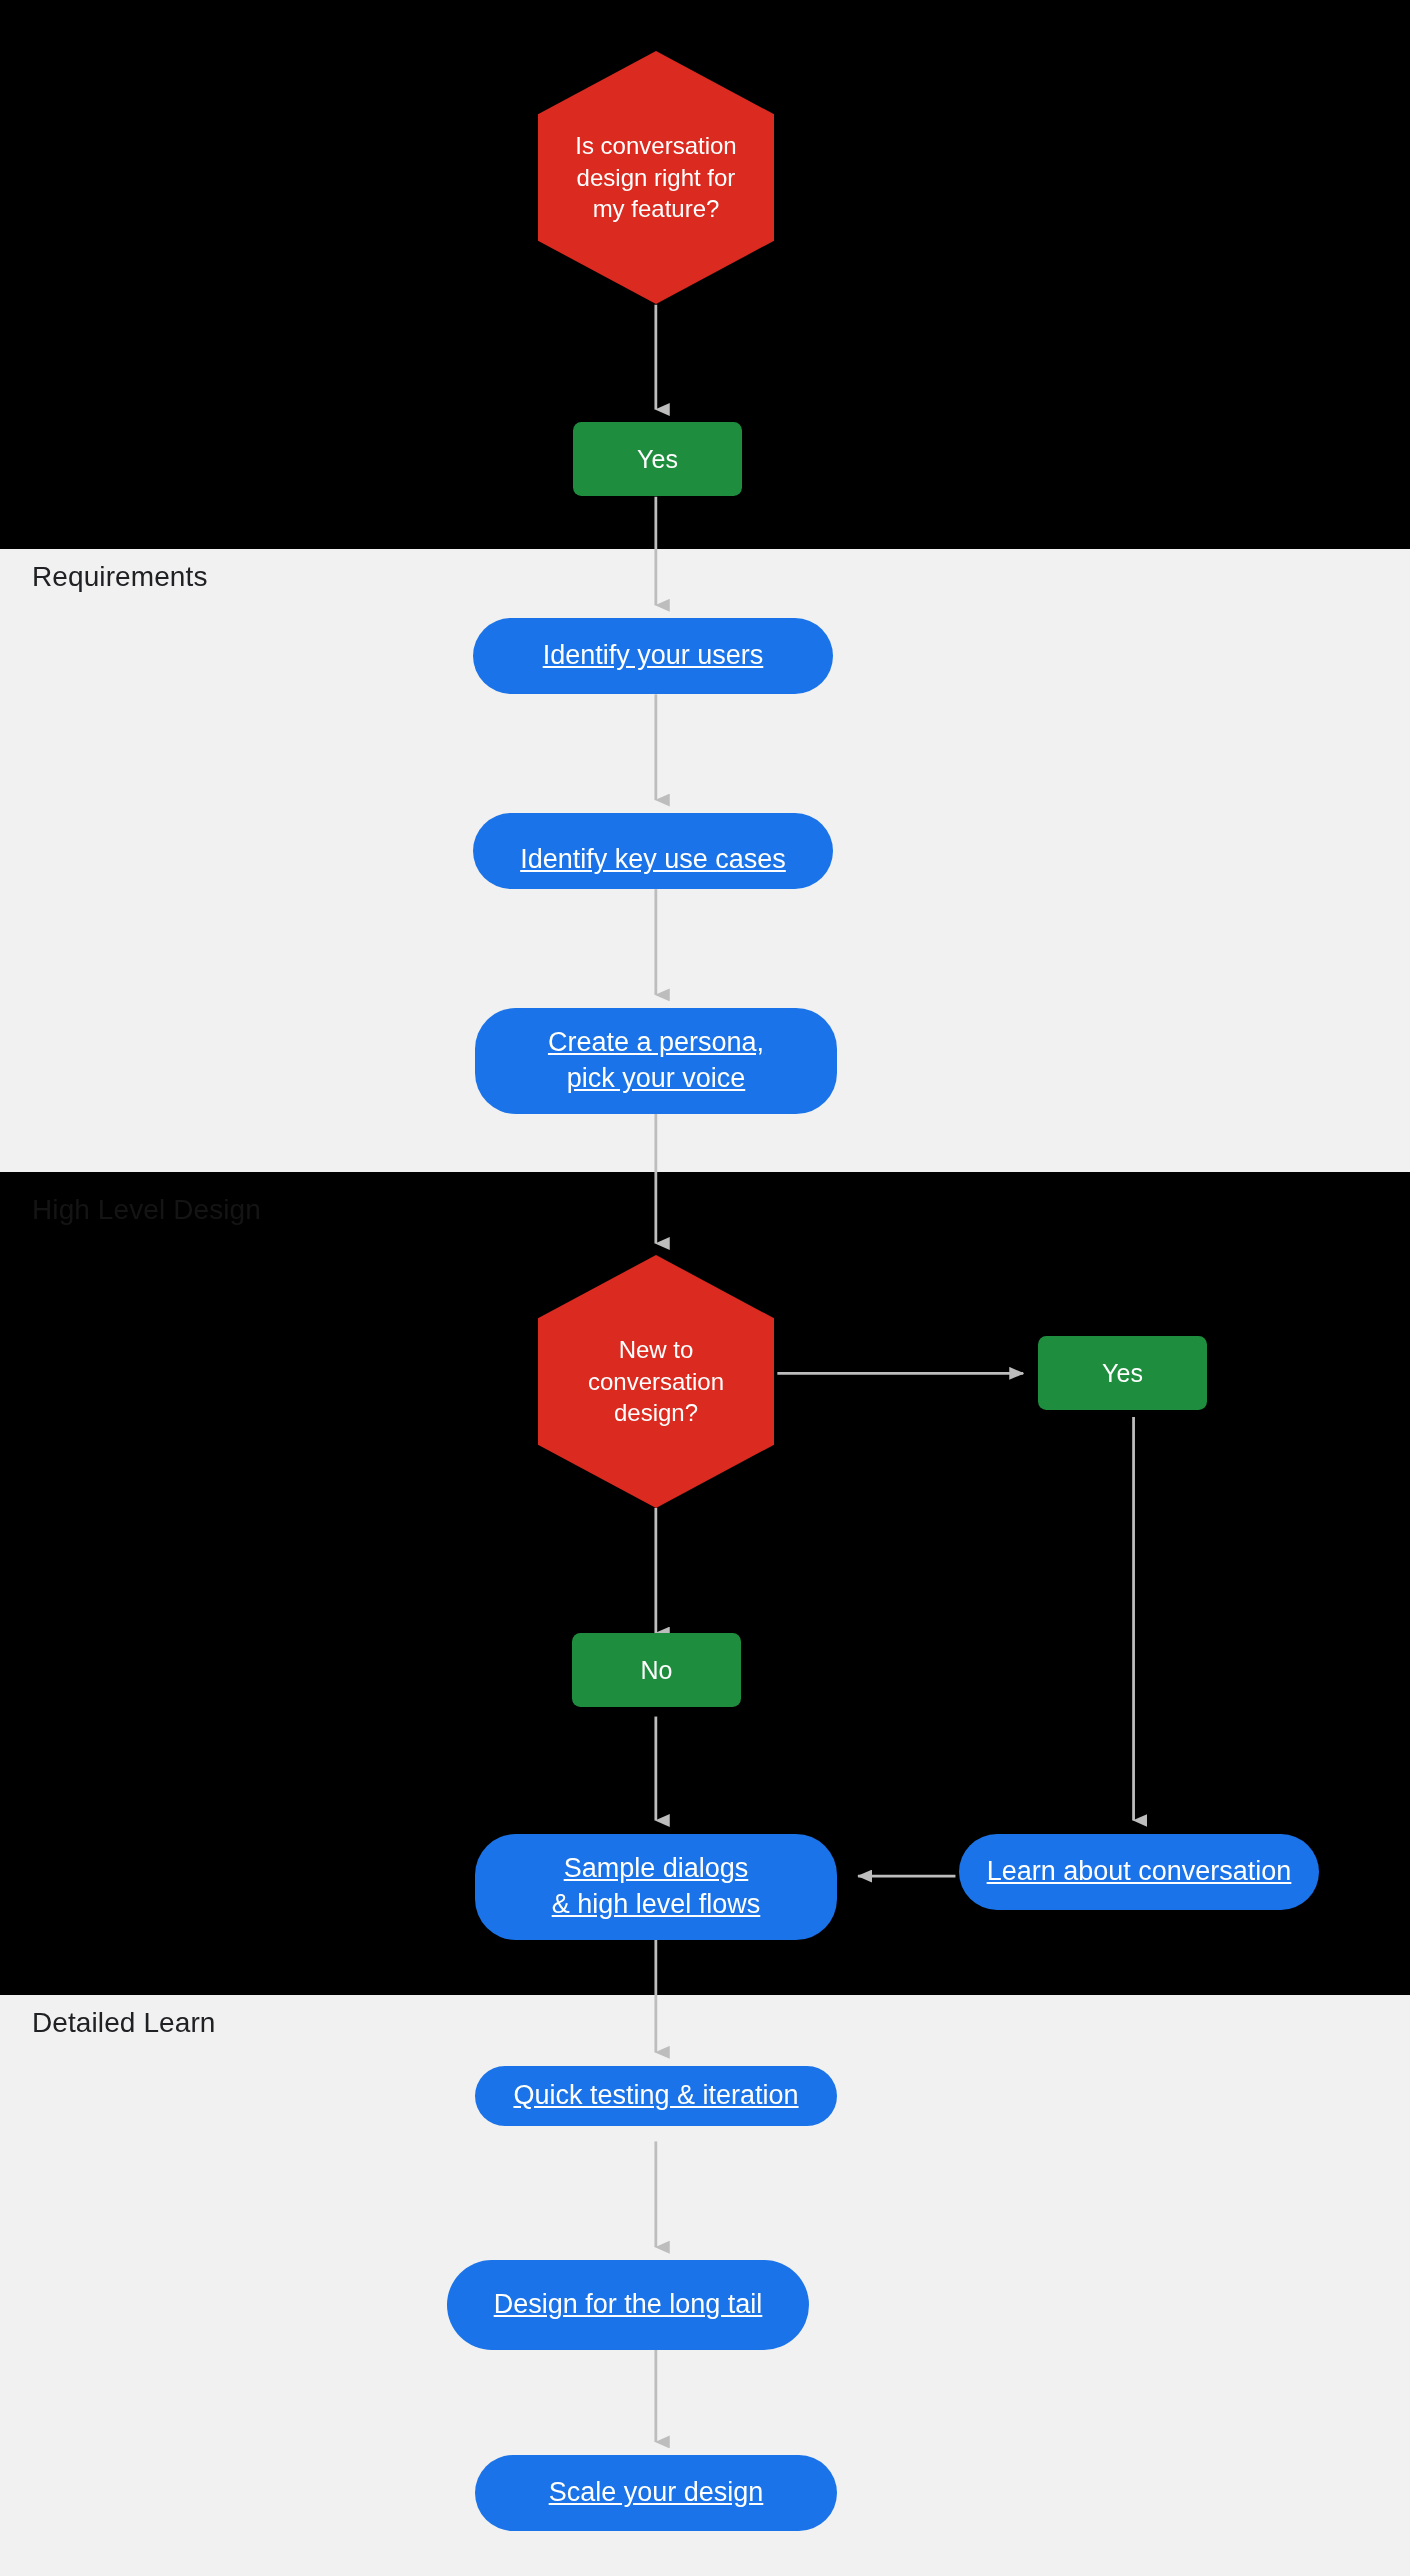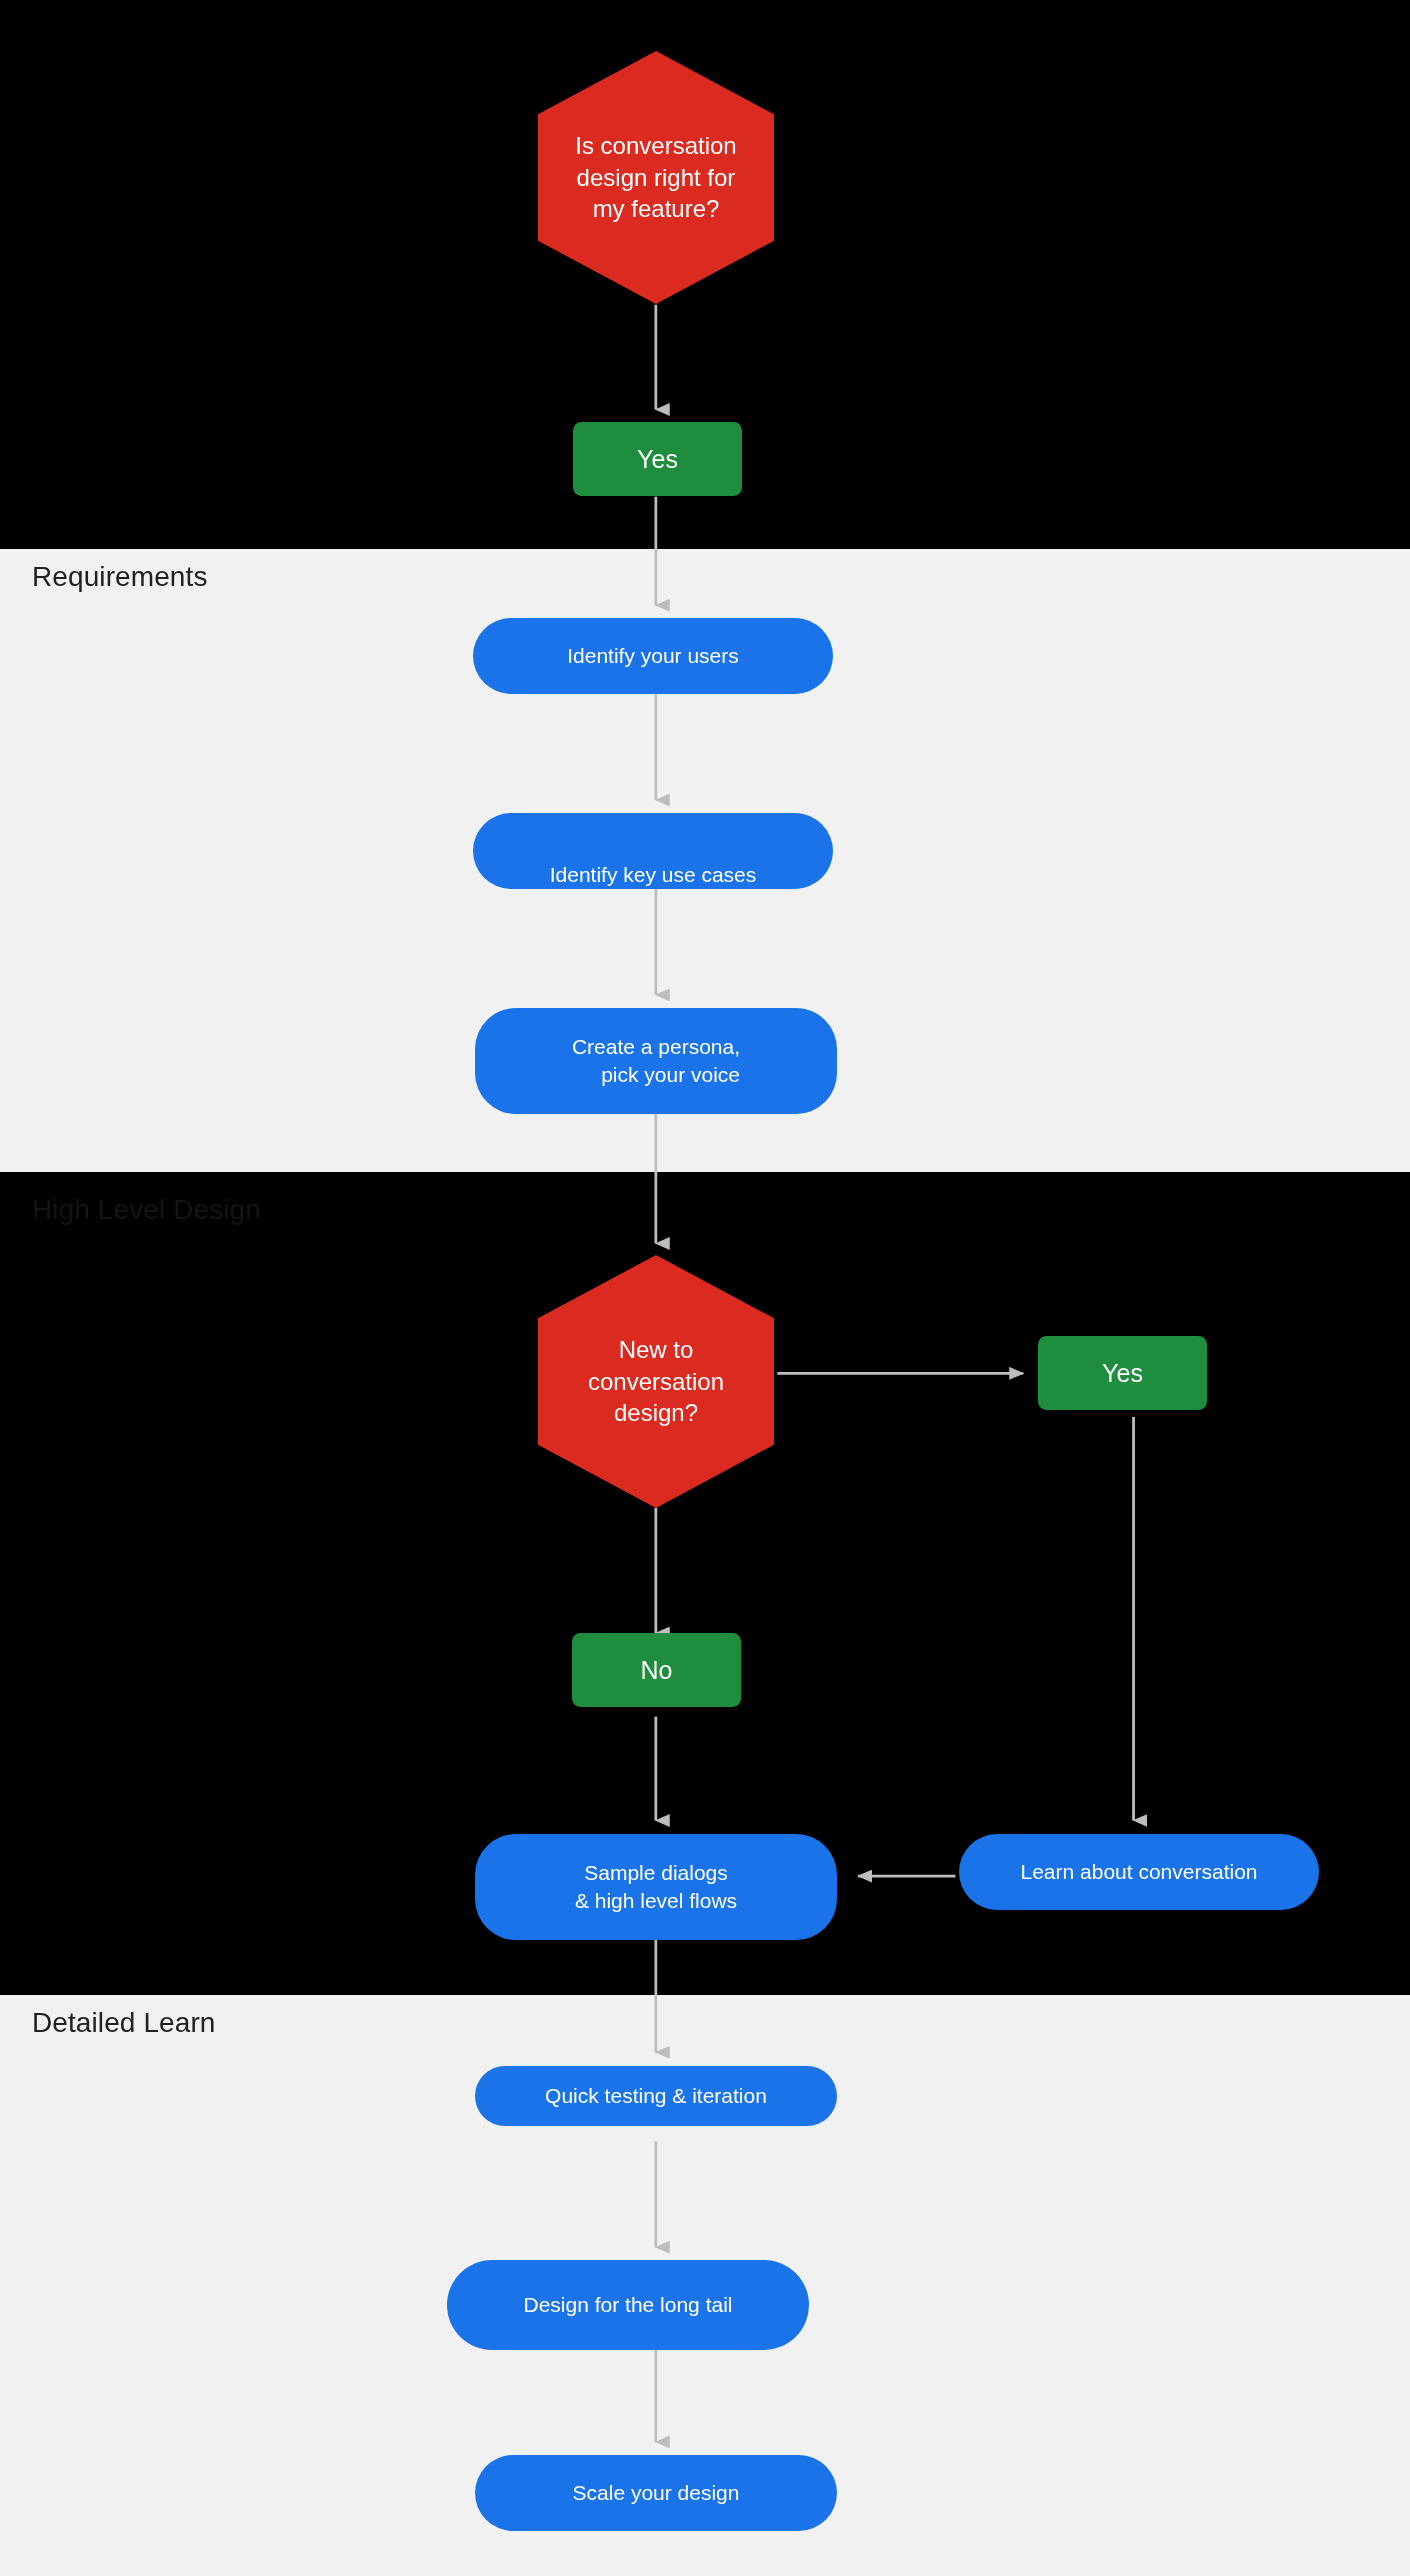--- a/index.html
+++ b/index.html
@@ -75,22 +75,23 @@
   .green-box {
     background: #1e8e3e;
     border-radius: 8.4px;
     font-size: 25px;
   }
 
   
   .blue-pill {
     background: #1a73e8;
     border-radius: 927px;
-    font-size: 21px;
-    padding: 0 24px;
+    font-size: 27px;
+    padding: 11px 24px;
+    text-decoration: underline;
   }
   .blue-pill.two-line { border-radius: 41px; }
 
   .node-text { display: block; white-space: pre-line; }
 </style>
 </head>
 <body>
 
 <div id="canvas">
 
@@ -156,21 +157,21 @@
   </div>
 
   <div class="node blue-pill" style="left:473px; top:618px; width:360px; height:76px;">
     <span class="node-text">Identify your users</span>
   </div>
 
   <div class="node blue-pill" style="left:473px; top:813px; width:360px; height:76px;align-items:flex-end;">
     <span class="node-text">Identify key use cases</span>
   </div>
 
-  <div class="node blue-pill two-line" style="left:475px; top:1008px; width:362px; height:106px;text-align:right;">
+  <div class="node blue-pill two-line" style="left:475px; top:1008px; width:362px; height:106px;">
     <span class="node-text">Create a persona,
 pick your voice</span>
   </div>
 
   <div class="node hex" style="left:538px; top:1255px; width:236px; height:253px;">
     <span class="node-text">New to
 conversation
 design?</span>
   </div>
 

